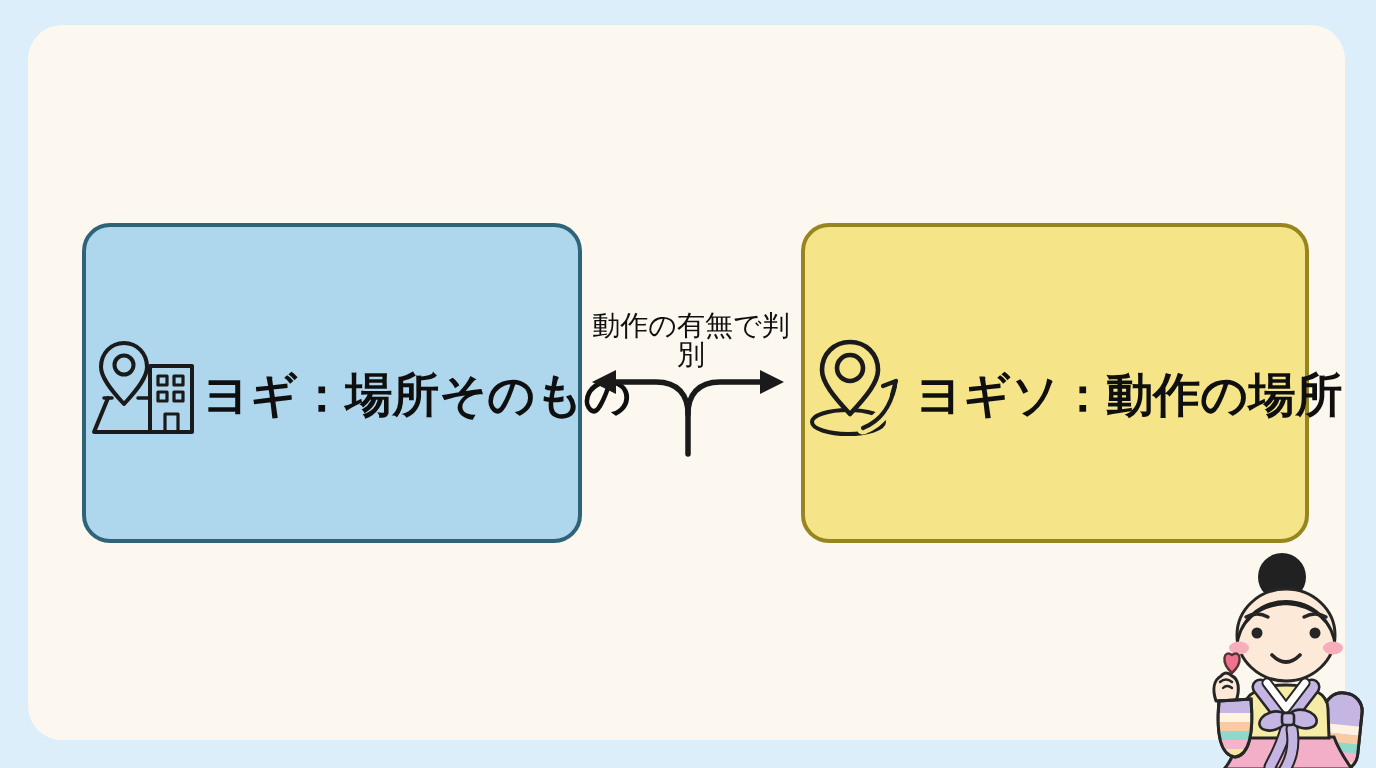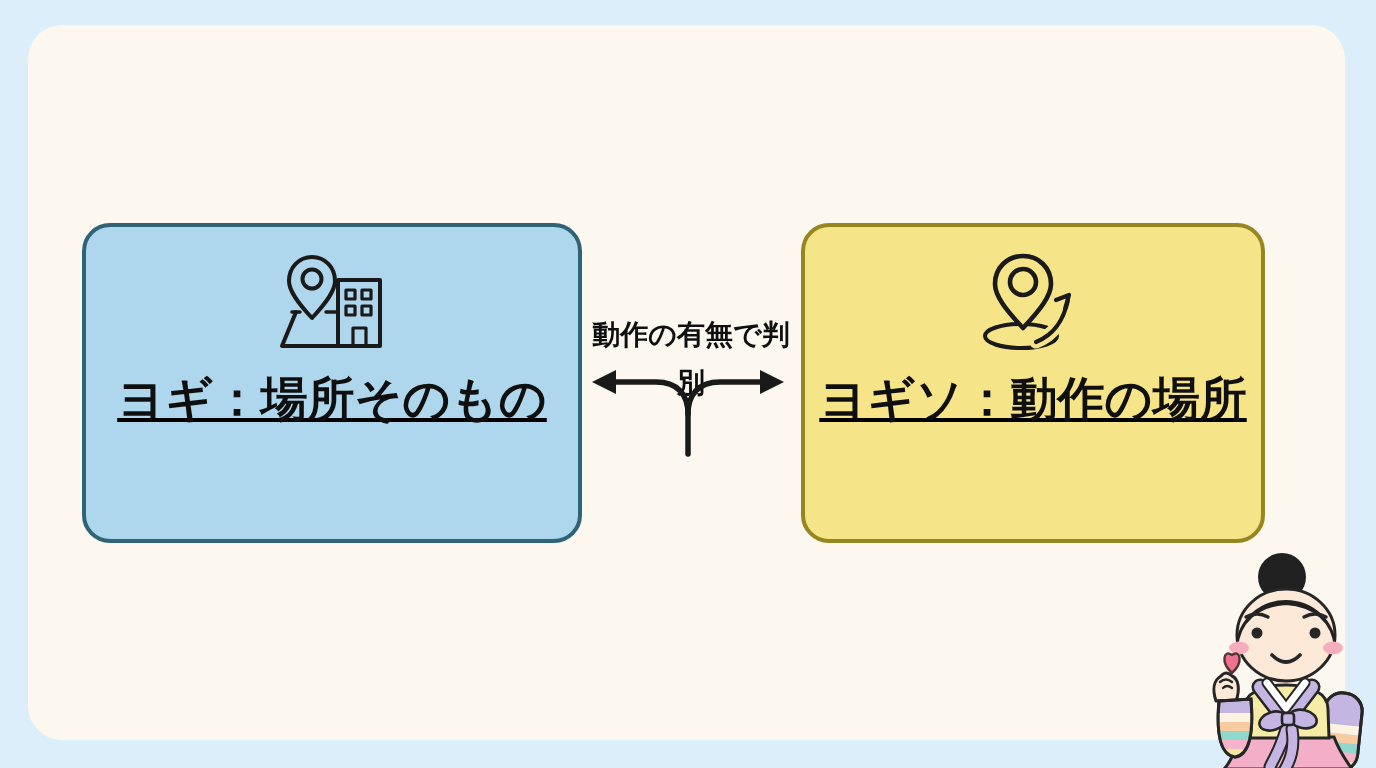--- a/index.html
+++ b/index.html
@@ -9,35 +9,34 @@
     font-family:"Liberation Sans","DejaVu Sans",sans-serif;
   }
   .stage{position:relative;width:1376px;height:768px;}
   .panel{
     position:absolute;left:28px;top:25px;width:1317px;height:715px;
     background:#fcf8ef;border-radius:34px;
   }
   .concept-box{
     position:absolute;top:223px;height:320px;box-sizing:border-box;
     border-radius:28px;border:4px solid;
-    display:flex;flex-direction:column;align-items:center;
+    display:flex;flex-direction:row;align-items:center;
     padding-top:24px;
-    text-decoration:underline;
   }
   .box-left{left:82px;width:500px;background:#aed6ec;border-color:#2f6478;}
-  .box-right{left:801px;width:464px;background:#f5e488;border-color:#97851f;}
+  .box-right{left:801px;width:508px;background:#f5e488;border-color:#97851f;}
   .icon-wrap{height:102px;display:flex;align-items:center;justify-content:center;margin-bottom:14px;}
   .box-line{
     font-size:47px;font-weight:800;color:#0f0f0f;line-height:64px;
     white-space:nowrap;letter-spacing:0px;text-align:center;
   }
   .connector-label{
     position:absolute;left:571px;top:311px;width:240px;
-    text-align:center;font-size:28px;font-weight:700;color:#0f0f0f;
-    line-height:48px;white-space:pre-line;
+    text-align:center;font-size:28px;font-weight:400;color:#0f0f0f;
+    line-height:29px;white-space:pre-line;
   }
   .split-arrow{position:absolute;left:588px;top:362px;}
   .mascot{position:absolute;left:1186px;top:553px;}
   svg{display:block;}
 </style>
 </head>
 <body>
 
 <div class="stage">
 

